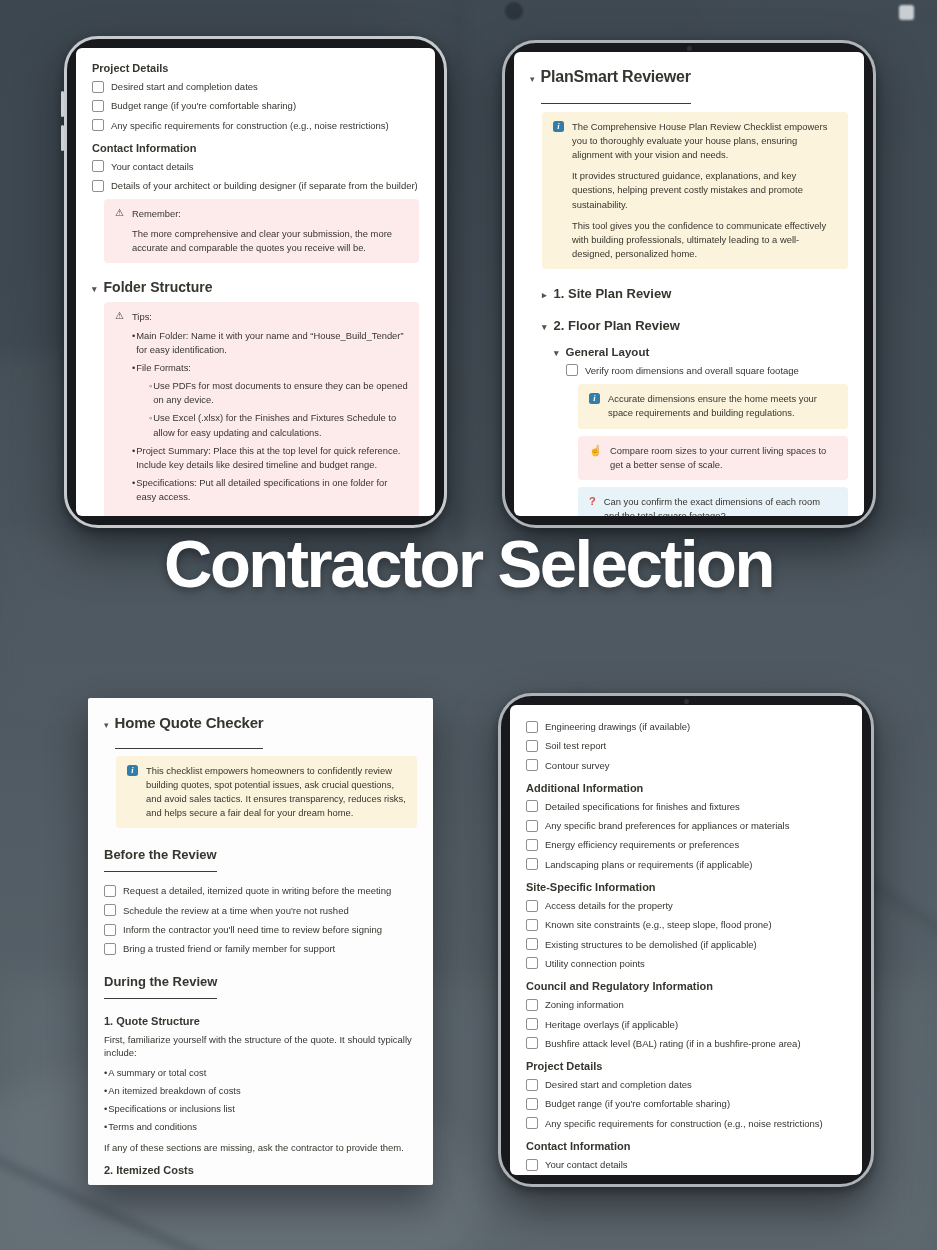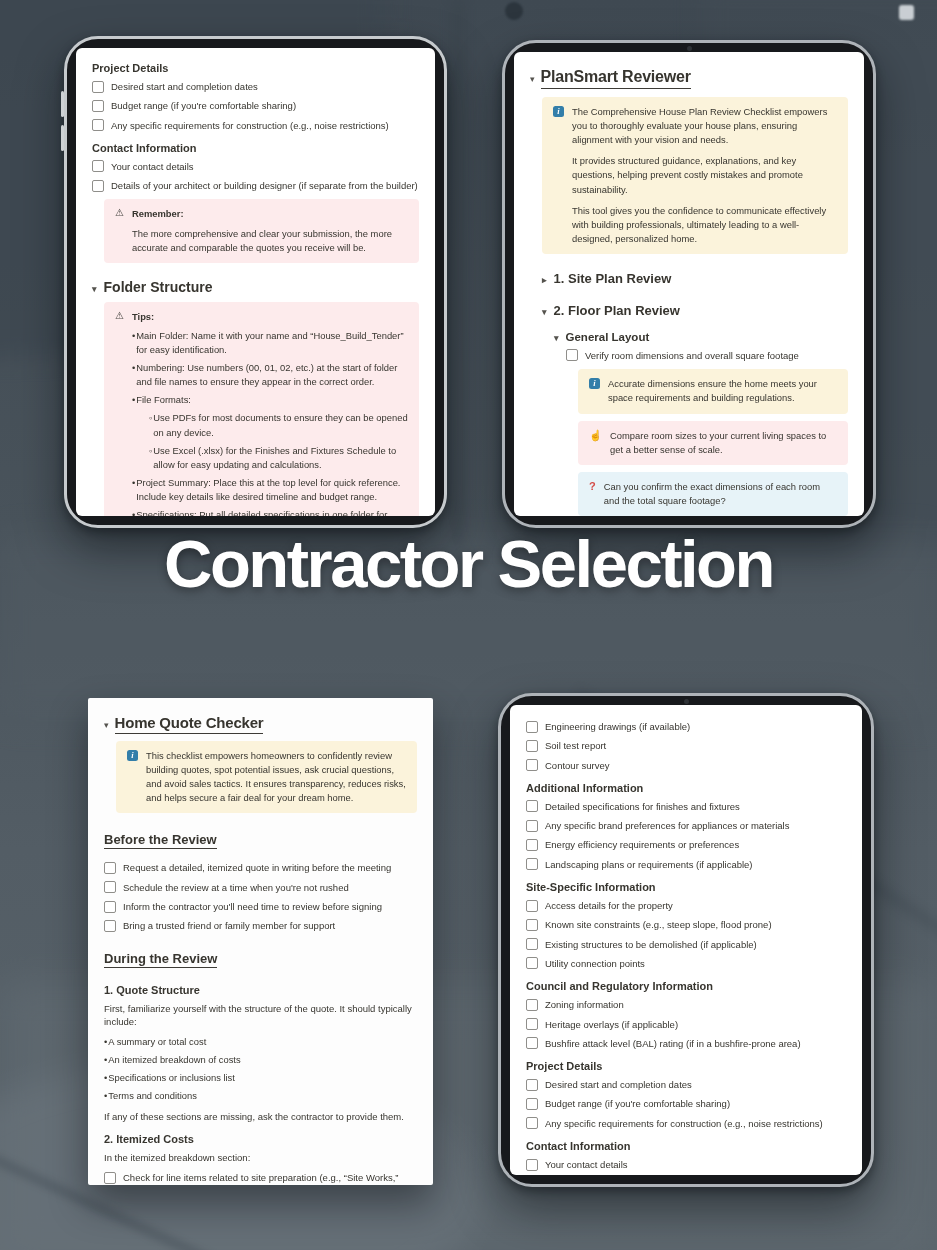--- a/index.html
+++ b/index.html
@@ -24,36 +24,36 @@
   .frame-silver{border:3px solid #c6cacd;}
   .frame-dark{border:3px solid #aeb3b8;}
   .cam-dot{position:absolute;top:3px;left:50%;width:5px;height:5px;margin-left:-2px;border-radius:50%;background:#2e3236;}
   .side-btn{position:absolute;width:3px;height:26px;background:#cdd1d4;border-radius:2px;left:-6px;}
   .screen{background:#ffffff;width:100%;height:100%;border-radius:6px;overflow:hidden;box-sizing:border-box;color:#37352f;}
   .page{position:absolute;background:#fdfdfd;box-shadow:0 18px 38px rgba(8,12,16,.45);border-radius:2px;overflow:hidden;box-sizing:border-box;color:#37352f;}
   
   .pad{padding:10px 16px 8px 16px;}
   .h1row{display:flex;align-items:baseline;gap:6px;margin:4px 0 8px 0;}
   .tg{color:#55534e;font-size:9px;flex:none;}
-  .h1txt{font-size:16px;font-weight:bold;letter-spacing:-.2px;border-bottom:1.6px solid #3d3b36;padding-bottom:2px;}
-  .h2u{font-size:13px;font-weight:bold;border-bottom:1.4px solid #3d3b36;display:inline-block;padding-bottom:1px;margin:12px 0 6px 0;}
+  .h1txt{font-size:16px;font-weight:bold;letter-spacing:-.2px;border-bottom:1.6px solid #3d3b36;padding-bottom:17px;}
+  .h2u{font-size:13px;font-weight:bold;border-bottom:1.4px solid #3d3b36;display:inline-block;padding-bottom:9px;margin:12px 0 6px 0;}
   .h3{font-size:11px;font-weight:bold;margin:10px 0 4px 0;}
   .togglerow{display:flex;align-items:baseline;gap:7px;font-weight:bold;margin:13px 0 4px 0;}
   .t13{font-size:13px;}
   .t115{font-size:11.5px;}
   .todo{display:flex;align-items:flex-start;gap:7px;margin:6px 0;font-size:9.5px;line-height:1.4;}
   .cb{flex:none;width:10px;height:10px;border:1.2px solid #8f8e8a;border-radius:2px;background:#fff;margin-top:0.5px;}
   .callout{display:flex;align-items:flex-start;gap:8px;padding:8px 11px;border-radius:4px;margin:7px 0;font-size:9.4px;line-height:1.5;}
   .cy{background:#fbf3db;}
   .cp{background:#fdebec;}
   .cb2{background:#e7f3f8;}
   .callout .body{flex:1;}
   .callout .body p{margin:0 0 7px 0;}
   .callout .body p:last-child{margin-bottom:0;}
-  .ct{font-weight:bold;margin-bottom:5px;}
+  .ct{font-weight:normal;margin-bottom:5px;}
   .ico-info{flex:none;width:11px;height:11px;background:#337ea9;color:#fff;border-radius:2.5px;font-size:8.5px;font-weight:bold;font-style:italic;text-align:center;line-height:11px;margin-top:1px;font-family:"Liberation Serif",serif;}
   .ico-warn{flex:none;color:#4f4d49;font-size:10px;line-height:1.2;}
   .ico-point{flex:none;color:#d9730d;font-size:10.5px;line-height:1.2;}
   .ico-q{flex:none;color:#d44c47;font-weight:bold;font-size:11px;line-height:1.1;}
   .ul{margin:2px 0 6px 0;}
   .li{display:flex;gap:1px;font-size:9.4px;line-height:1.5;margin:4px 0;}
   .li .m{flex:none;}
   .li .m::before{content:"•";}
   .li.sub{margin-left:17px;}
   .li.sub .m::before{content:"◦";}
@@ -131,24 +131,20 @@
           <span class="ico-warn">⚠</span>
           <div class="body">
             <div class="ct">Tips:</div>
             <div class="ul">
               <div class="li">
                   <span class="m"></span>
                   <span>Main Folder: Name it with your name and “House_Build_Tender” for easy identification.</span>
                 </div>
               <div class="li">
                   <span class="m"></span>
-                  <span>Numbering: Use numbers (00, 01, 02, etc.) at the start of folder and file names to ensure they appear in the correct order.</span>
-                </div>
-              <div class="li">
-                  <span class="m"></span>
                   <span>File Formats:</span>
                 </div>
               <div class="li sub">
                   <span class="m"></span>
                   <span>Use PDFs for most documents to ensure they can be opened on any device.</span>
                 </div>
               <div class="li sub">
                   <span class="m"></span>
                   <span>Use Excel (.xlsx) for the Finishes and Fixtures Schedule to allow for easy updating and calculations.</span>
                 </div>

